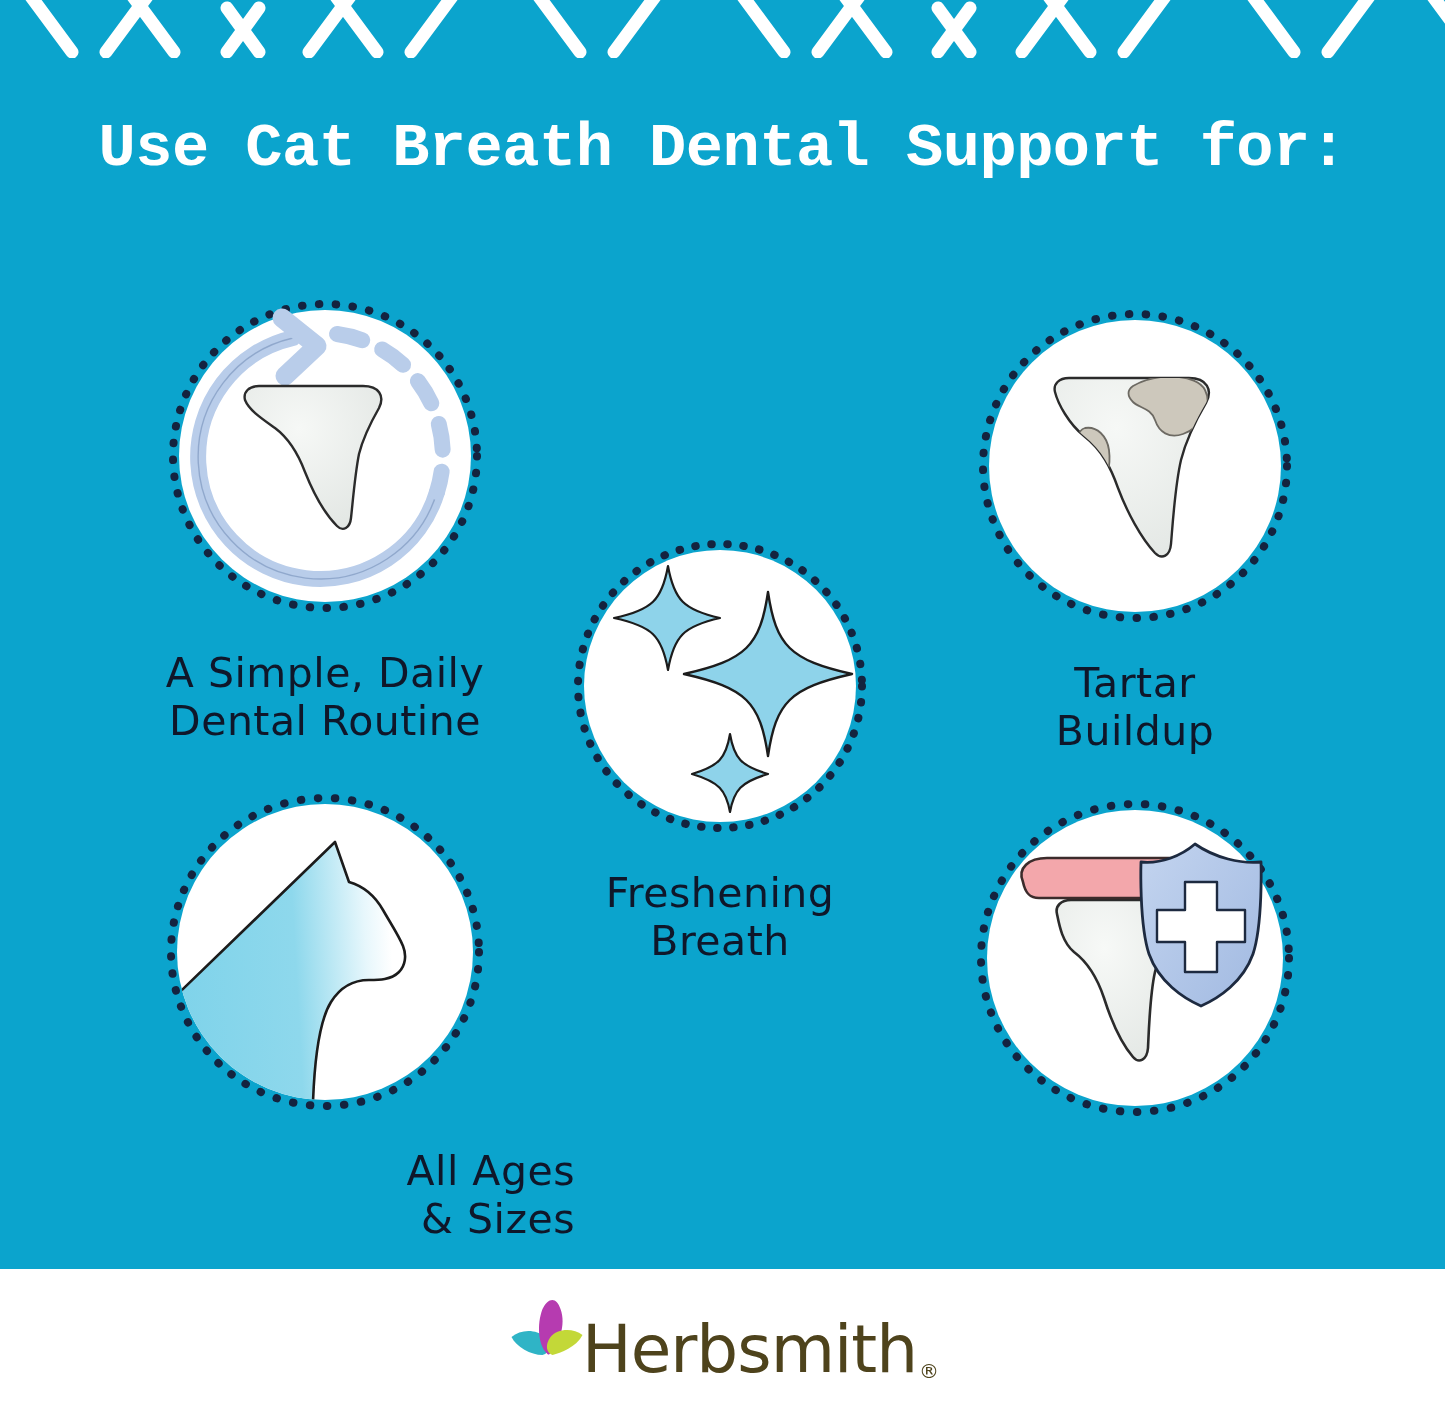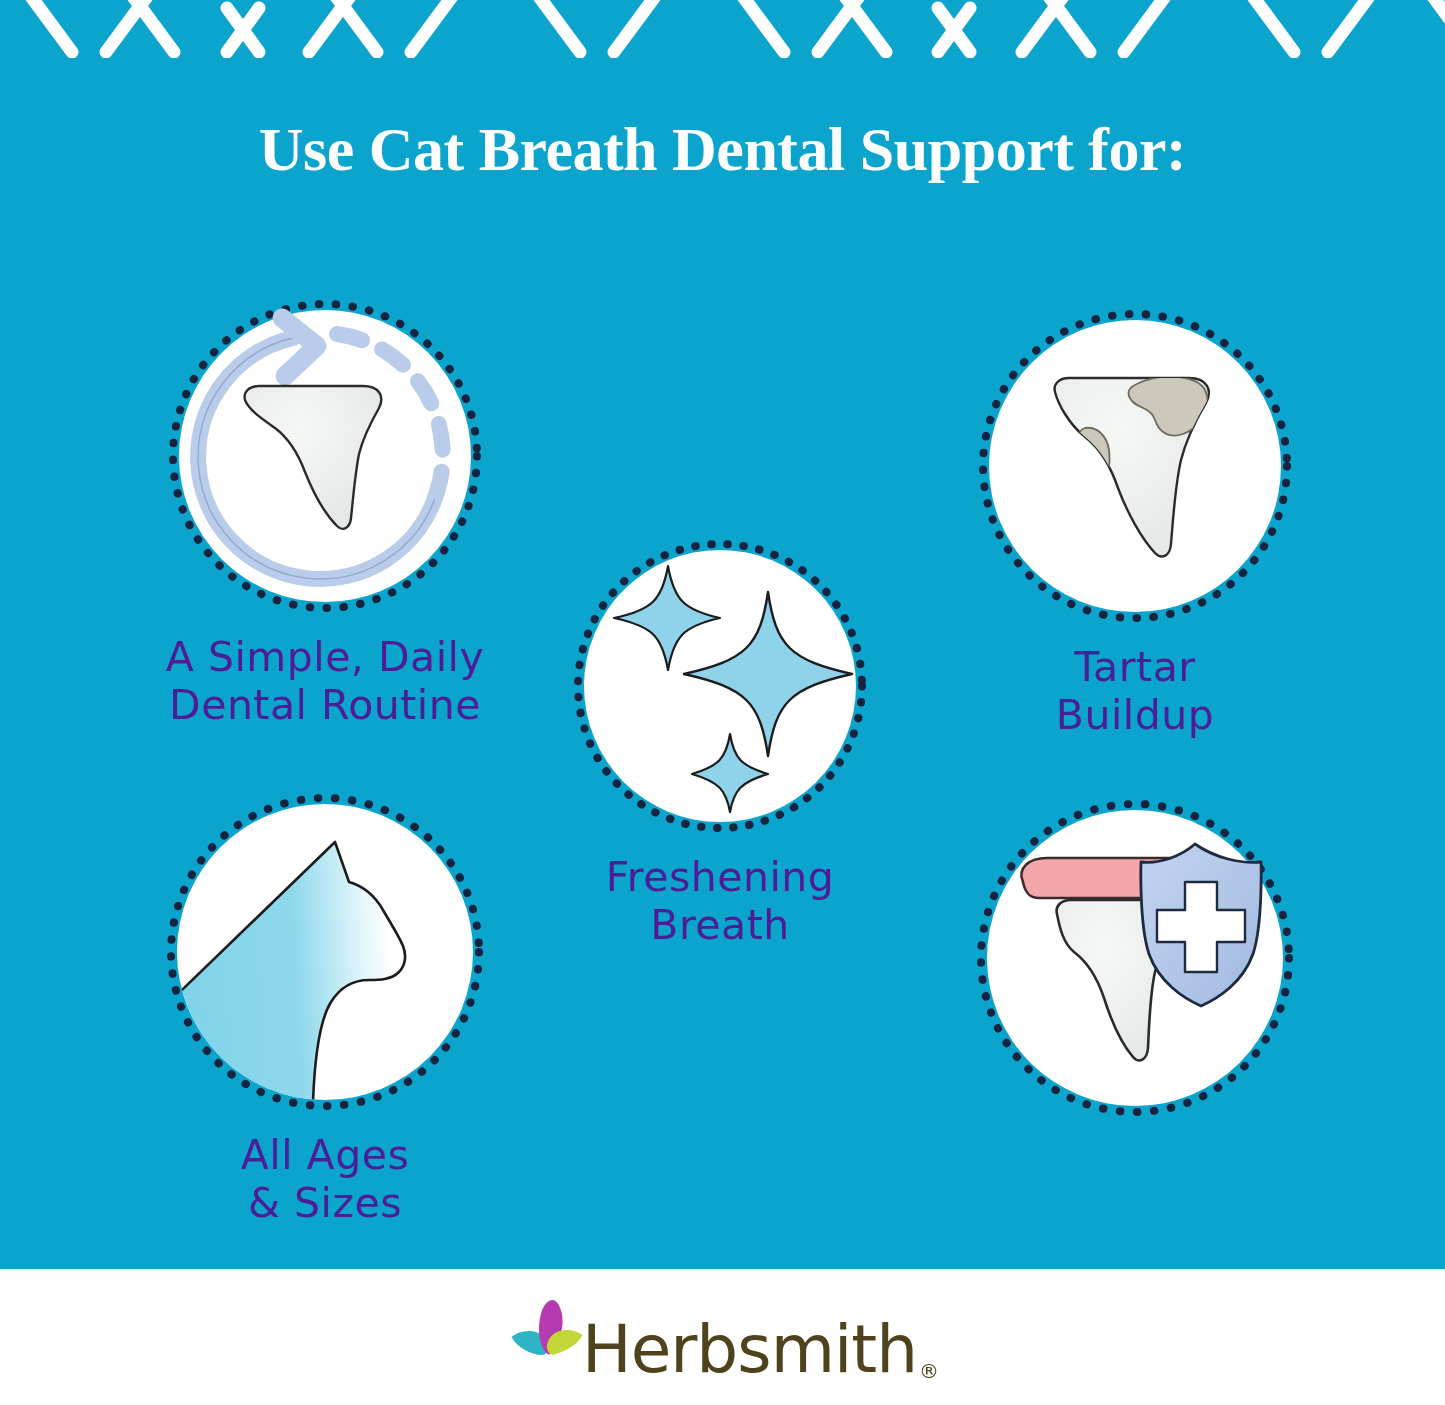--- a/index.html
+++ b/index.html
@@ -41,21 +41,21 @@
   .pattern-band svg { display: block; }
 
   
   .headline {
     position: absolute;
     left: 0;
     top: 118px;
     width: 1445px;
     text-align: center;
     color: #ffffff;
-    font-family: Liberation Serif, serif;
+    font-family: Liberation Mono, monospace;
     font-weight: bold;
     font-size: 62px;
     letter-spacing: -0.5px;
     line-height: 1;
     white-space: nowrap;
   }
 
   
   .cell {
     position: absolute;
@@ -63,34 +63,34 @@
   }
   .circle-wrap {
     position: relative;
     margin: 0 auto;
   }
   .circle-wrap svg {
     display: block;
     overflow: visible;
   }
   .cell-label {
-    margin-top: 18px;
-    color: #4c1d95;
+    margin-top: 34px;
+    color: #0f172a;
     font-family: "DejaVu Sans", sans-serif;
     font-size: 41px;
     line-height: 1.16;
     letter-spacing: 0.5px;
     white-space: pre-line;
   }
 
   
   #cell-daily-routine  { left: 75px;  top: 296px; width: 500px; }
   #cell-tartar         { left: 900px; top: 306px; width: 470px; }
   #cell-freshening     { left: 510px; top: 536px; width: 420px; }
-  #cell-all-ages       { left: 75px;  top: 790px; width: 500px; }
+  #cell-all-ages       { left: 75px;  top: 790px; width: 500px; text-align: right; }
   #cell-gumline        { left: 890px; top: 796px; width: 490px; }
 
   
   .footer {
     position: absolute;
     left: 0;
     top: 1269px;
     width: 1445px;
     height: 168px;
     background: #ffffff;

